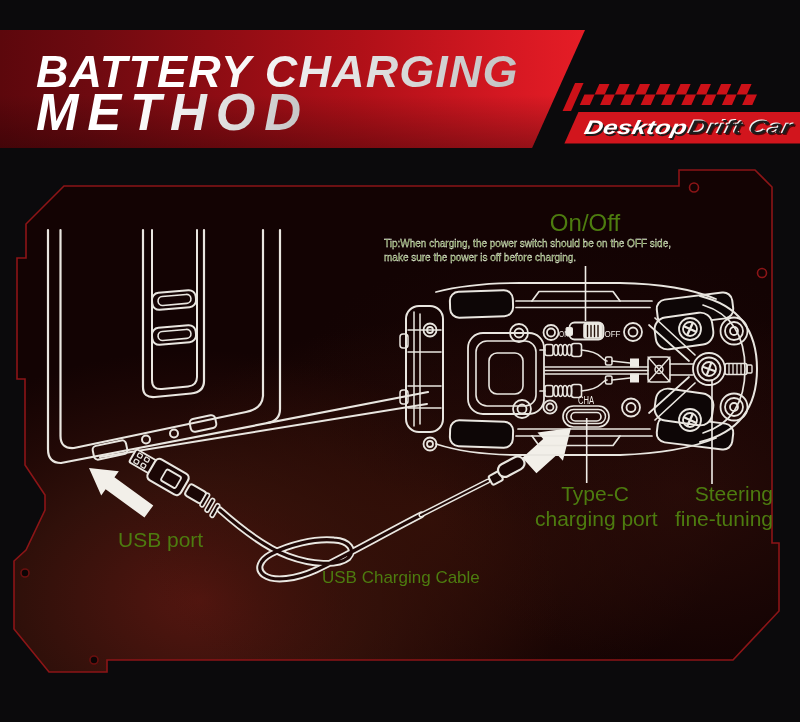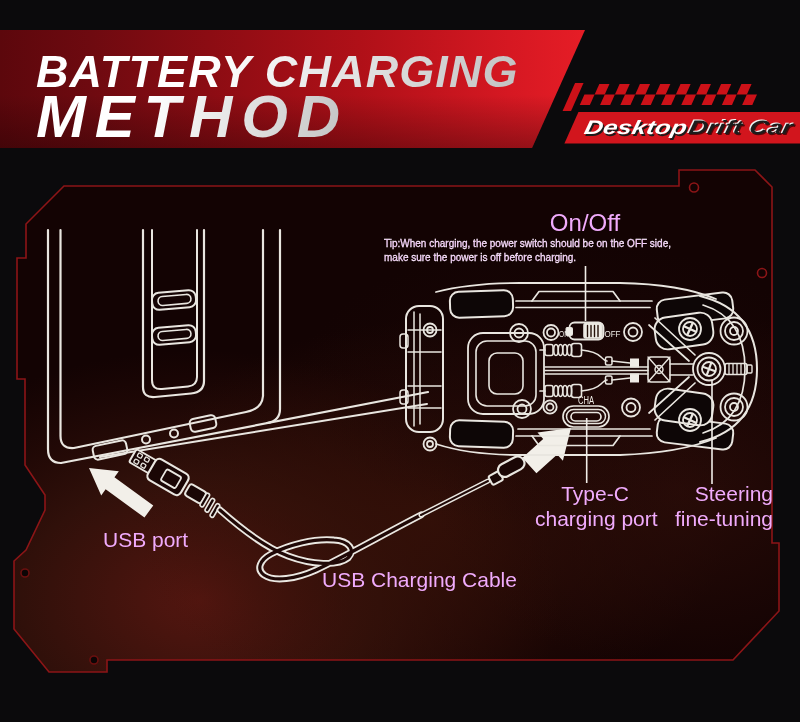--- a/index.html
+++ b/index.html
@@ -5,30 +5,30 @@
 #stage{position:relative;width:800px;height:722px;background:#0b0a0c;overflow:hidden;
   font-family:"Liberation Sans",sans-serif;}
 #banner{position:absolute;left:0;top:30px;width:600px;height:118px;
   background:linear-gradient(180deg,rgba(0,0,0,0) 55%,rgba(20,0,2,0.35) 100%),linear-gradient(90deg,#5c070c 0%,#6e0a10 15%,#8c0c13 35%,#b01018 60%,#d61822 85%,#e91e27 100%);
   -webkit-clip-path:polygon(0 0,585px 0,532px 118px,0 118px);
   clip-path:polygon(0 0,585px 0,532px 118px,0 118px);}
 .title{position:absolute;left:36px;font-style:italic;font-weight:normal;
   background:linear-gradient(100deg,#ffffff 35%,#c2c2c2 100%);-webkit-background-clip:text;
   background-clip:text;color:transparent;white-space:nowrap;line-height:1;}
 #t1{top:49px;font-size:45px;letter-spacing:1.1px;font-weight:bold;}
-#t2{top:87px;font-size:60px;letter-spacing:8.8px;font-weight:bold;text-align:center;}
+#t2{top:87px;font-size:51px;letter-spacing:8.8px;font-weight:bold;text-align:center;}
 #logo{position:absolute;left:587px;top:116px;width:215px;font-style:italic;font-weight:bold;
   font-size:19.5px;white-space:nowrap;transform:skewX(-12deg) scaleX(1.33);transform-origin:left top;line-height:1.2;}
 #logo .w{color:#ffffff;text-shadow:1.5px 1.5px 0 #1a1a1a;}
 #logo .d{color:#1c1c1c;text-shadow:-1px -1px 0 #f3f3f3,1px 1px 0 #5a0608;}
-.lbl{position:absolute;color:#f0abfc;white-space:nowrap;line-height:1;}
+.lbl{position:absolute;color:#4d7c0f;white-space:nowrap;line-height:1;}
 #onoff{left:520px;top:211px;width:130px;text-align:center;font-size:24px;}
 #tip{left:384px;top:237px;width:400px;font-size:10px;line-height:13.5px;-webkit-text-stroke:0.3px #fff;}
-#usbport{left:103px;top:529px;font-size:21px;}
-#usbcable{left:322px;top:569px;font-size:21px;}
+#usbport{left:118px;top:529px;font-size:21px;}
+#usbcable{left:322px;top:569px;font-size:17px;}
 #typec{left:535px;top:481px;width:120px;text-align:center;font-size:21px;line-height:25px;}
 #steer{left:651px;top:481px;width:122px;text-align:right;font-size:21px;line-height:25px;}
 </style></head>
 <body>
 <div id="stage">
 <svg width="800" height="722" viewBox="0 0 800 722" style="position:absolute;left:0;top:0">
       <defs>
 <clipPath id="pc">
           <path d="M64,186 L679,186 L679,170 L755,170 L772,187 L772,543 L779,543 L779,611 L733,660 L107,660 L107,672 L49,672 L14,629 L14,561 L26,550 L45,510 L45,495 L25,465 L25,379 L17,379 L17,258 L26,258 L26,224 Z"></path>
         </clipPath>

